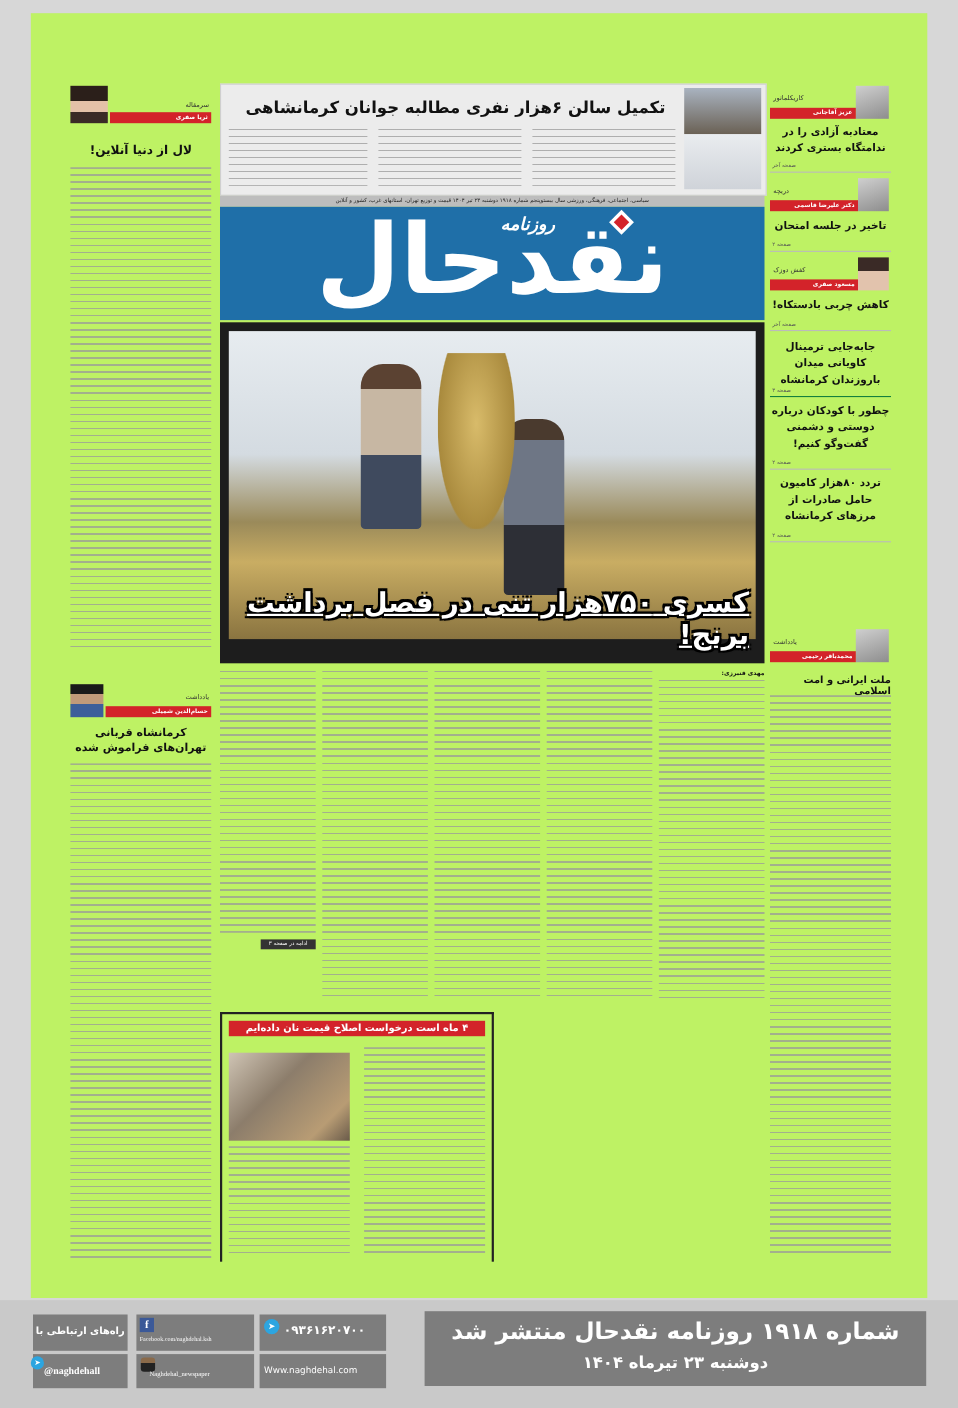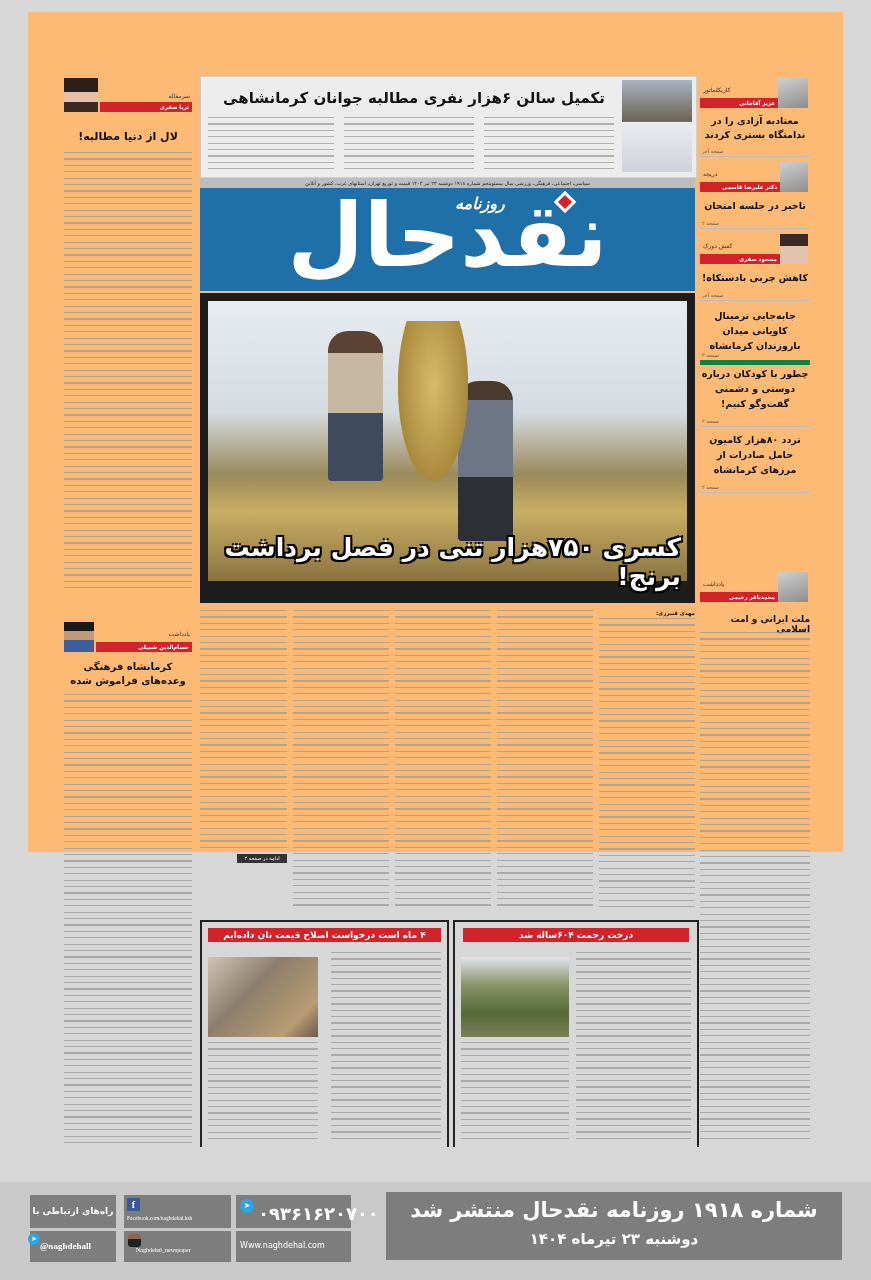--- a/index.html
+++ b/index.html
@@ -1,17 +1,17 @@
 <!DOCTYPE html>
 <html><head>
 <meta charset="utf-8">
 <style>
   html,body{margin:0;padding:0;}
   body{width:871px;height:1280px;background:#d7d7d7;font-family:"DejaVu Sans",sans-serif;position:relative;overflow:hidden;}
-  .page{position:absolute;left:28px;top:12px;width:815px;height:840px;background:#fdba74;}
+  .page{position:absolute;left:28px;top:12px;width:815px;height:1168px;background:#bef264;}
   .abs{position:absolute;}
   .txt{color:#555;font-size:5.2px;line-height:9px;direction:rtl;text-align:justify;overflow:hidden;}
   .lines{background:repeating-linear-gradient(to bottom,#9a9a9a 0,#9a9a9a 1.3px,transparent 1.3px,transparent 6.4px);opacity:.75;}
   .redbar{background:#d3232a;color:#fff;font-size:6px;font-weight:bold;direction:rtl;padding:1px 3px;box-sizing:border-box;}
   .headline{direction:rtl;text-align:center;font-weight:bold;color:#111;}
   .kicker{direction:rtl;color:#333;font-size:6px;}
   .pageref{direction:rtl;font-size:5px;color:#555;}
   .avatar{background:linear-gradient(160deg,#cfcfcf,#8d8d8d);}
 </style>
 </head>
@@ -34,58 +34,52 @@
     <div class="abs" style="left:357px;top:6px;width:16px;height:16px;background:#fff;transform:rotate(45deg);"></div>
     <div class="abs" style="left:360px;top:9px;width:10px;height:10px;background:#d3232a;transform:rotate(45deg);"></div>
   </div>
 
   <div class="abs" style="left:172px;top:281px;width:495px;height:310px;background:#1d1d1d;">
     <div class="abs" style="left:8px;top:8px;width:479px;height:280px;background:linear-gradient(180deg,#e7ecf0 0%,#d4dbe1 40%,#9a8a5a 62%,#c9ad63 75%,#8a7440 100%);">
       <div class="abs" style="left:120px;top:30px;width:55px;height:150px;background:linear-gradient(180deg,#5b4232 0 15%,#c7b7a3 15% 55%,#3f4a5e 55% 100%);border-radius:20px 20px 4px 4px;"></div>
       <div class="abs" style="left:250px;top:80px;width:55px;height:160px;background:linear-gradient(180deg,#4a3a2e 0 12%,#6e7685 12% 60%,#2d2f36 60% 100%);border-radius:20px 20px 4px 4px;"></div>
       <div class="abs" style="left:190px;top:20px;width:70px;height:160px;background:radial-gradient(ellipse at 50% 40%,#d8bb6a,#a98a3d 70%,transparent 72%);"></div>
     </div>
-    <div class="abs" style="right:14px;top:240px;width:470px;text-align:right;direction:rtl;color:#fff;font-weight:bold;font-size:25px;text-shadow:0 0 3px #000,2px 2px 0 #000,-2px -2px 0 #000,2px -2px 0 #000,-2px 2px 0 #000;">کسری ۷۵۰هزار تنی در فصل برداشت برنج!</div>
+    <div class="abs" style="right:14px;top:240px;width:470px;text-align:right;direction:rtl;color:#fff;font-weight:bold;font-size:25px;text-shadow:0 0 3px #000,2px 2px 0 #000,-2px -2px 0 #000,2px -2px 0 #000,-2px 2px 0 #000;text-decoration:underline;">کسری ۷۵۰هزار تنی در فصل برداشت برنج!</div>
   </div>
 
   <div class="abs" style="left:172px;top:598px;width:495px;height:302px;">
     <div class="abs" style="right:0;top:0;width:90px;direction:rtl;font-size:5.5px;font-weight:bold;color:#111;">مهدی قنبرزی:</div>
     <div class="abs txt lines" style="right:0;top:8px;width:96px;height:290px;"></div>
     <div class="abs txt lines" style="right:102px;top:0;width:96px;height:298px;"></div>
     <div class="abs txt lines" style="right:204px;top:0;width:96px;height:298px;"></div>
     <div class="abs txt lines" style="right:306px;top:0;width:96px;height:298px;"></div>
     <div class="abs txt lines" style="right:408px;top:0;width:87px;height:238px;"></div>
     <div class="abs" style="right:408px;top:244px;width:50px;height:9px;background:#333;color:#fff;font-size:5px;line-height:9px;direction:rtl;text-align:center;">ادامه در صفحه ۳</div>
   </div>
 
-  <div class="abs" style="left:425px;top:908px;width:242px;height:225px;border:2px solid #222;border-bottom:none;">
-    <div class="abs redbar" style="left:8px;right:8px;top:6px;height:14px;text-align:center;font-size:9px;line-height:12px;">درخت رحمت ۶۰۴ساله شد</div>
-    <div class="abs txt lines" style="right:6px;top:30px;width:115px;height:190px;"></div>
-    <div class="abs" style="left:6px;top:35px;width:108px;height:80px;background:linear-gradient(180deg,#dfe5ec 0%,#8a9466 35%,#556a3a 70%,#7a7f58 100%);"></div>
-    <div class="abs txt lines" style="left:6px;top:120px;width:108px;height:100px;"></div>
-  </div>
   <div class="abs" style="left:172px;top:908px;width:245px;height:225px;border:2px solid #222;border-bottom:none;">
     <div class="abs redbar" style="left:6px;right:6px;top:6px;height:14px;text-align:center;font-size:9px;line-height:12px;">۴ ماه است درخواست اصلاح قیمت نان داده‌ایم</div>
     <div class="abs txt lines" style="right:6px;top:30px;width:110px;height:190px;"></div>
     <div class="abs" style="left:6px;top:35px;width:110px;height:80px;background:linear-gradient(135deg,#cfc4b4 0%,#8c7d6b 40%,#b89c74 80%,#6a5b4a 100%);"></div>
     <div class="abs txt lines" style="left:6px;top:120px;width:110px;height:100px;"></div>
   </div>
 
   <div class="abs" style="left:36px;top:64px;width:128px;height:520px;">
     <div class="abs avatar" style="left:0;top:2px;width:34px;height:34px;background:linear-gradient(180deg,#2b1f1a 0 40%,#e4c1a8 40% 70%,#3a2a26 70%);"></div>
     <div class="abs kicker" style="right:2px;top:16px;">سرمقاله</div>
     <div class="abs redbar" style="left:36px;right:0;top:26px;height:10px;font-size:5.5px;line-height:8px;">ثریا صفری</div>
-    <div class="abs headline" style="left:0;right:0;top:54px;font-size:11px;">لال از دنیا مطالبه!</div>
+    <div class="abs headline" style="left:0;right:0;top:54px;font-size:11px;">لال از دنیا آنلاین!</div>
     <div class="abs txt lines" style="left:0;right:0;top:76px;height:440px;"></div>
   </div>
   <div class="abs" style="left:36px;top:600px;width:128px;height:535px;">
     <div class="abs avatar" style="left:0;top:10px;width:30px;height:30px;background:linear-gradient(180deg,#1a1a1a 0 30%,#c19a7a 30% 60%,#3d5f9a 60%);"></div>
     <div class="abs kicker" style="right:2px;top:18px;">یادداشت</div>
     <div class="abs redbar" style="left:32px;right:0;top:30px;height:10px;font-size:5.5px;line-height:8px;">حسام‌الدین شمیلی</div>
-    <div class="abs headline" style="left:0;right:0;top:48px;font-size:10px;line-height:14px;">کرمانشاه فرهنگی وعده‌های فراموش شده</div>
+    <div class="abs headline" style="left:0;right:0;top:48px;font-size:10px;line-height:14px;">کرمانشاه قربانی تهران‌های فراموش شده</div>
     <div class="abs txt lines" style="left:0;right:0;top:82px;height:450px;"></div>
   </div>
 
   <div class="abs" style="left:672px;top:64px;width:110px;height:505px;">
 
     <div class="abs" style="left:0;top:0;width:110px;height:80px;border-bottom:1px solid #bbb;">
       <div class="abs avatar" style="right:2px;top:2px;width:30px;height:30px;"></div>
       <div class="abs kicker" style="left:3px;top:10px;">کاریکلماتور</div>
       <div class="abs redbar" style="left:0;right:32px;top:22px;height:10px;font-size:5.5px;line-height:8px;">عزیز آقاجانی</div>
       <div class="abs headline" style="left:0;right:0;top:38px;font-size:9.5px;line-height:14px;">معتادبه آزادی را در ندامتگاه بستری کردند</div>
@@ -101,21 +95,21 @@
     </div>
 
     <div class="abs" style="left:0;top:154px;width:110px;height:70px;border-bottom:1px solid #bbb;">
       <div class="abs avatar" style="right:2px;top:4px;width:28px;height:30px;background:linear-gradient(180deg,#3a2a26 0 40%,#e2c3ad 40%);"></div>
       <div class="abs kicker" style="left:3px;top:12px;">کفش دوزک</div>
       <div class="abs redbar" style="left:0;right:30px;top:24px;height:10px;font-size:5.5px;line-height:8px;">مسعود صفری</div>
       <div class="abs headline" style="left:0;right:0;top:42px;font-size:9.5px;">کاهش چربی بادستکاه!</div>
       <div class="abs pageref" style="left:2px;bottom:2px;">صفحه آخر</div>
     </div>
 
-    <div class="abs" style="left:0;top:226px;width:110px;height:58px;border-bottom:5px solid #15803d;">
+    <div class="abs" style="left:0;top:226px;width:110px;height:58px;border-bottom:1px solid #15803d;">
       <div class="abs headline" style="left:0;right:0;top:6px;font-size:9.5px;line-height:15px;">جابه‌جایی ترمینال کاویانی میدان باروزندان کرمانشاه</div>
       <div class="abs pageref" style="left:2px;bottom:2px;">صفحه ۳</div>
     </div>
 
     <div class="abs" style="left:0;top:286px;width:110px;height:64px;border-bottom:1px solid #bbb;">
       <div class="abs headline" style="left:0;right:0;top:4px;font-size:9.5px;line-height:15px;">چطور با کودکان درباره دوستی و دشمنی گفت‌وگو کنیم!</div>
       <div class="abs pageref" style="left:2px;bottom:2px;">صفحه ۲</div>
     </div>
 
     <div class="abs" style="left:0;top:352px;width:110px;height:64px;border-bottom:1px solid #bbb;">
@@ -144,21 +138,21 @@
     <div class="abs" style="left:0;right:0;top:38px;text-align:center;direction:rtl;color:#fff;font-weight:bold;font-size:15px;">دوشنبه ۲۳ تیرماه ۱۴۰۴</div>
   </div>
 
   <div class="abs" style="left:30px;top:13px;width:86px;height:33px;background:#7d7d7d;color:#fff;font-weight:bold;font-size:9px;line-height:33px;text-align:center;direction:rtl;">راه‌های ارتباطی با ما</div>
   <div class="abs" style="left:124px;top:13px;width:107px;height:33px;background:#7d7d7d;">
     <div class="abs" style="left:3px;top:3px;width:13px;height:13px;background:#3b5998;color:#fff;font-weight:bold;font-size:10px;line-height:13px;text-align:center;font-family:'Liberation Serif',serif;">f</div>
     <div class="abs" style="left:3px;top:20px;color:#fff;font-size:5.5px;font-family:'Liberation Serif',serif;">Facebook.com/naghdehal.ksh</div>
   </div>
   <div class="abs" style="left:236px;top:13px;width:115px;height:33px;background:#7d7d7d;">
     <div class="abs" style="left:4px;top:4px;width:14px;height:14px;border-radius:50%;background:#2ca5e0;color:#fff;font-size:8px;line-height:14px;text-align:center;">➤</div>
-    <div class="abs" style="left:22px;top:8px;color:#fff;font-weight:bold;font-size:18px;">۰۹۳۶۱۶۲۰۷۰۰</div>
+    <div class="abs" style="left:22px;top:8px;color:#fff;font-weight:bold;font-size:11px;">۰۹۳۶۱۶۲۰۷۰۰</div>
   </div>
 
   <div class="abs" style="left:30px;top:49px;width:86px;height:31px;background:#7d7d7d;">
     <div class="abs" style="left:-2px;top:2px;width:12px;height:12px;border-radius:50%;background:#2ca5e0;color:#fff;font-size:7px;line-height:12px;text-align:center;">➤</div>
     <div class="abs" style="left:10px;top:10px;color:#fff;font-weight:bold;font-size:9px;font-family:'Liberation Serif',serif;">@naghdehall</div>
   </div>
   <div class="abs" style="left:124px;top:49px;width:107px;height:31px;background:#7d7d7d;">
     <div class="abs" style="left:4px;top:3px;width:13px;height:13px;border-radius:3px;background:linear-gradient(180deg,#8a6a4a 0 40%,#222 40%);"></div>
     <div class="abs" style="left:12px;top:16px;color:#fff;font-size:6px;font-family:'Liberation Serif',serif;">Naghdehal_newspaper</div>
   </div>

